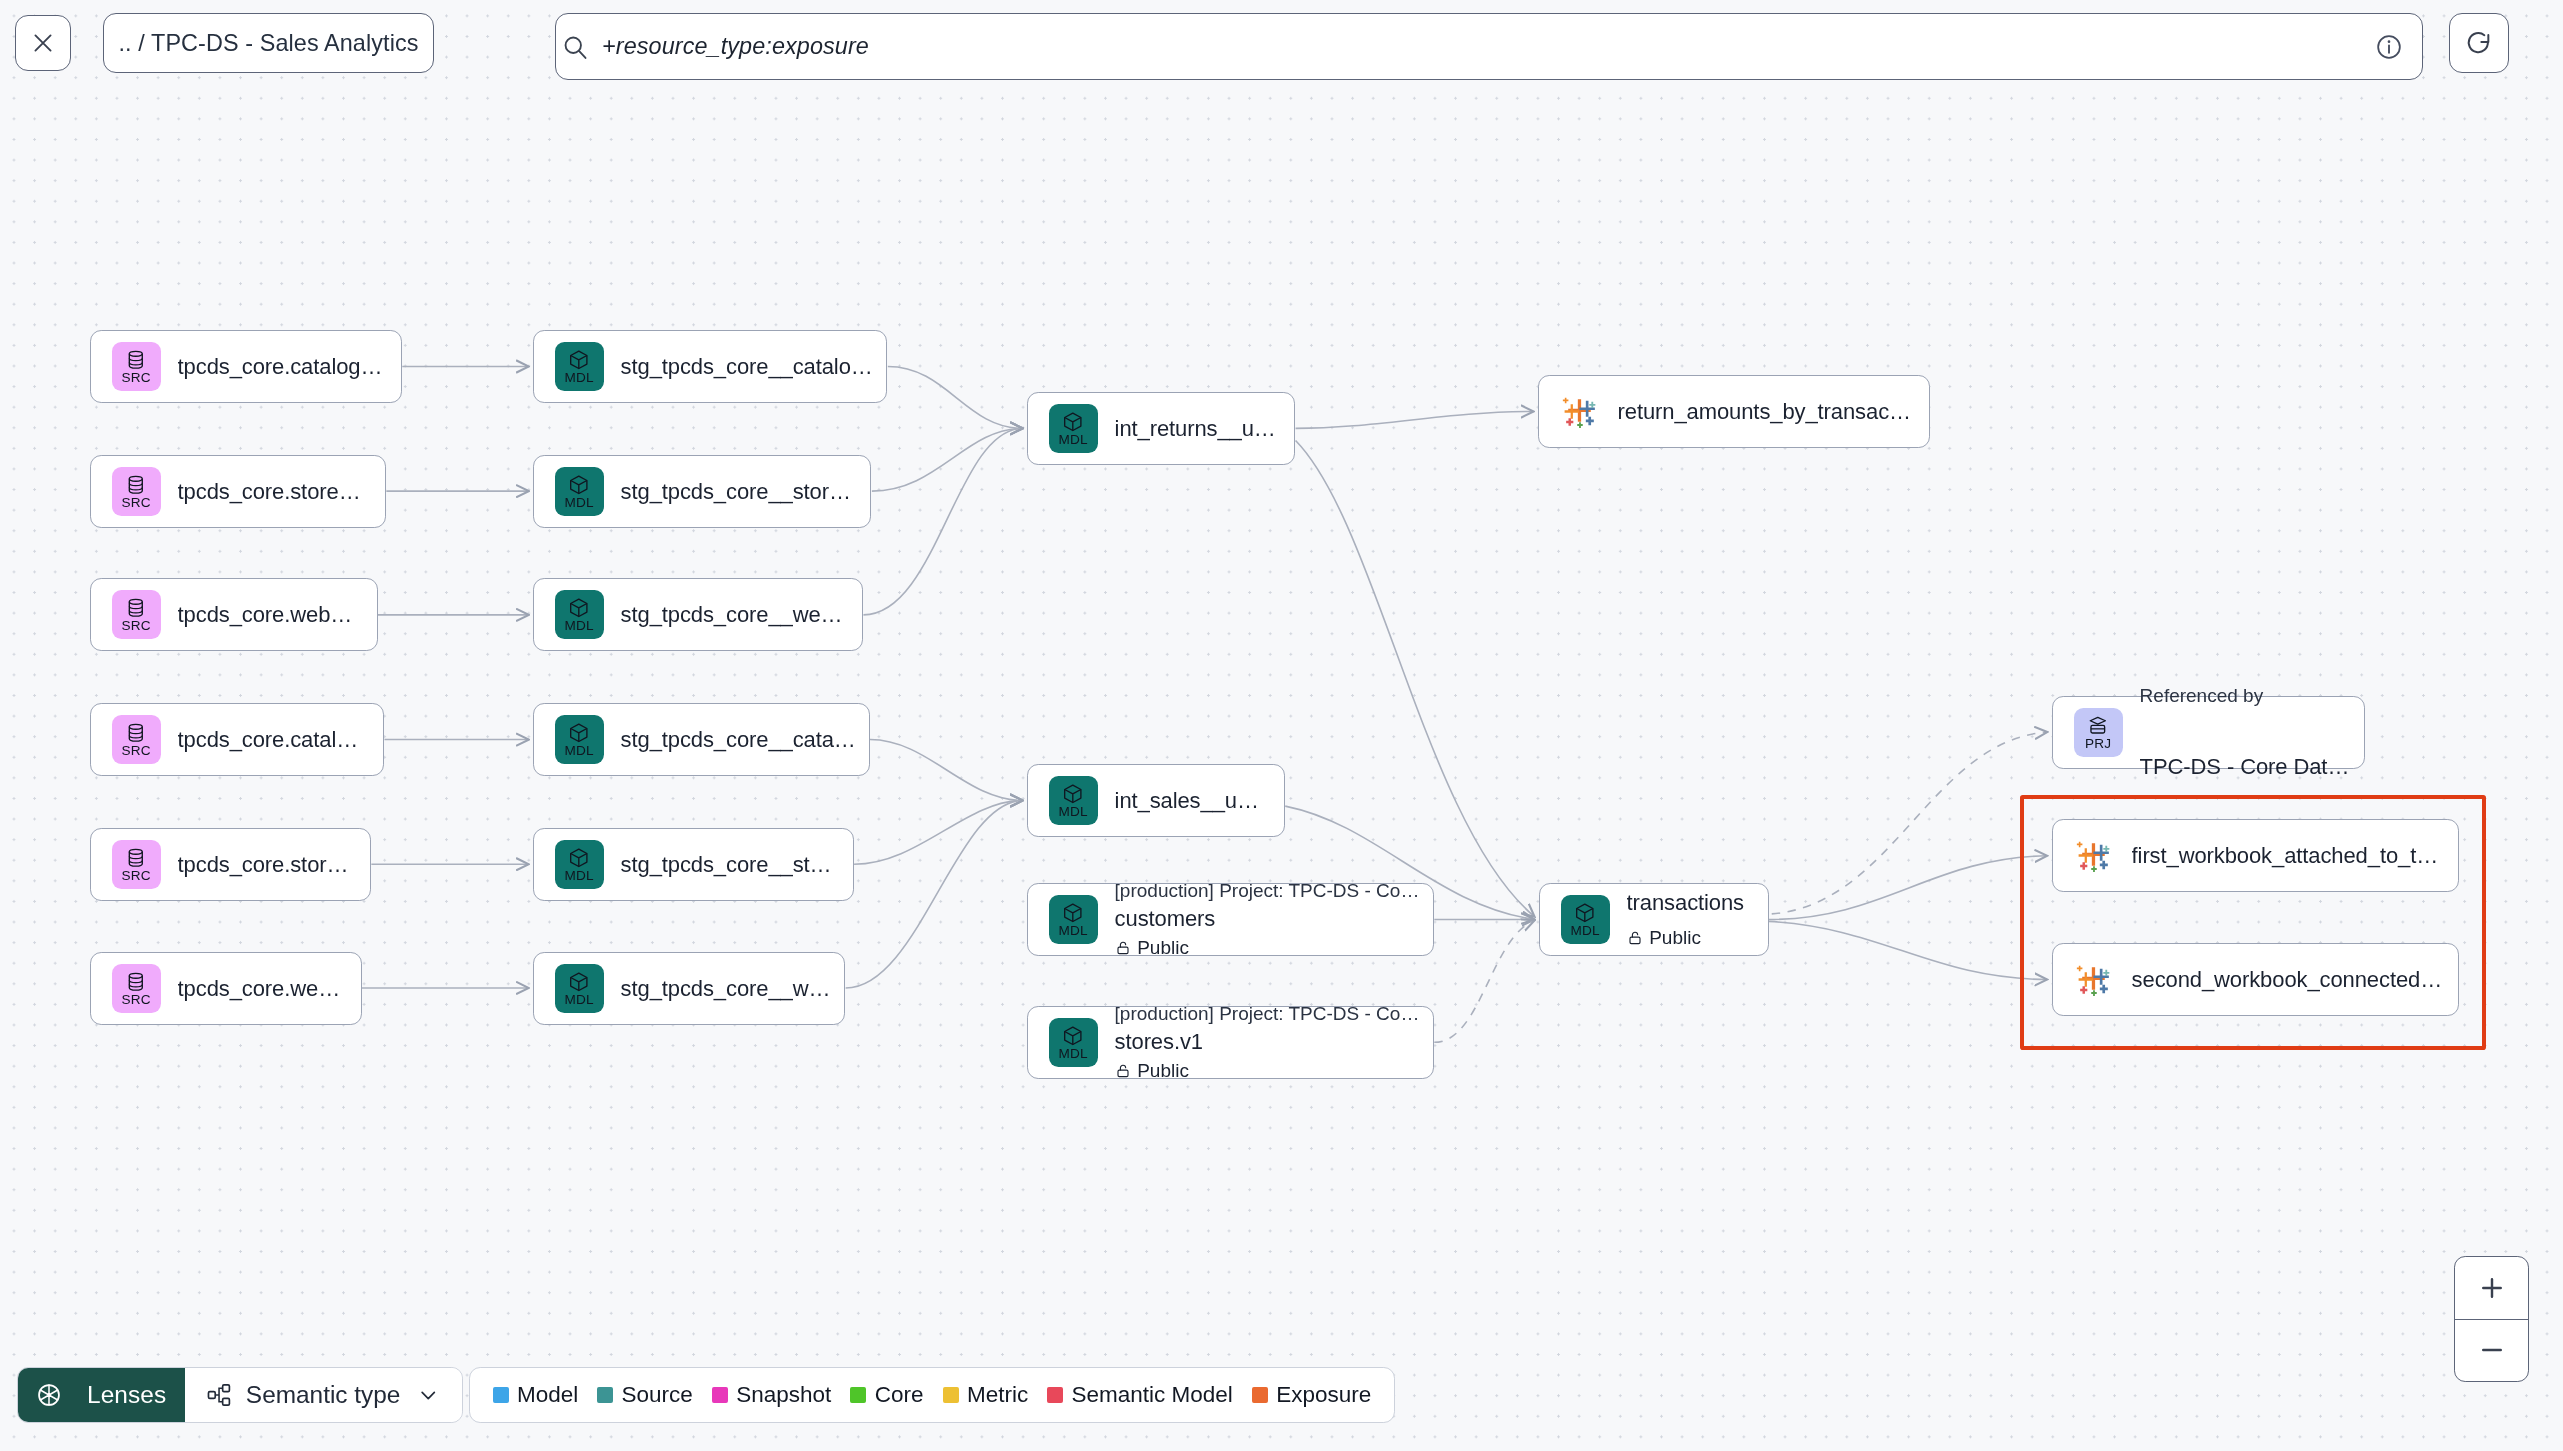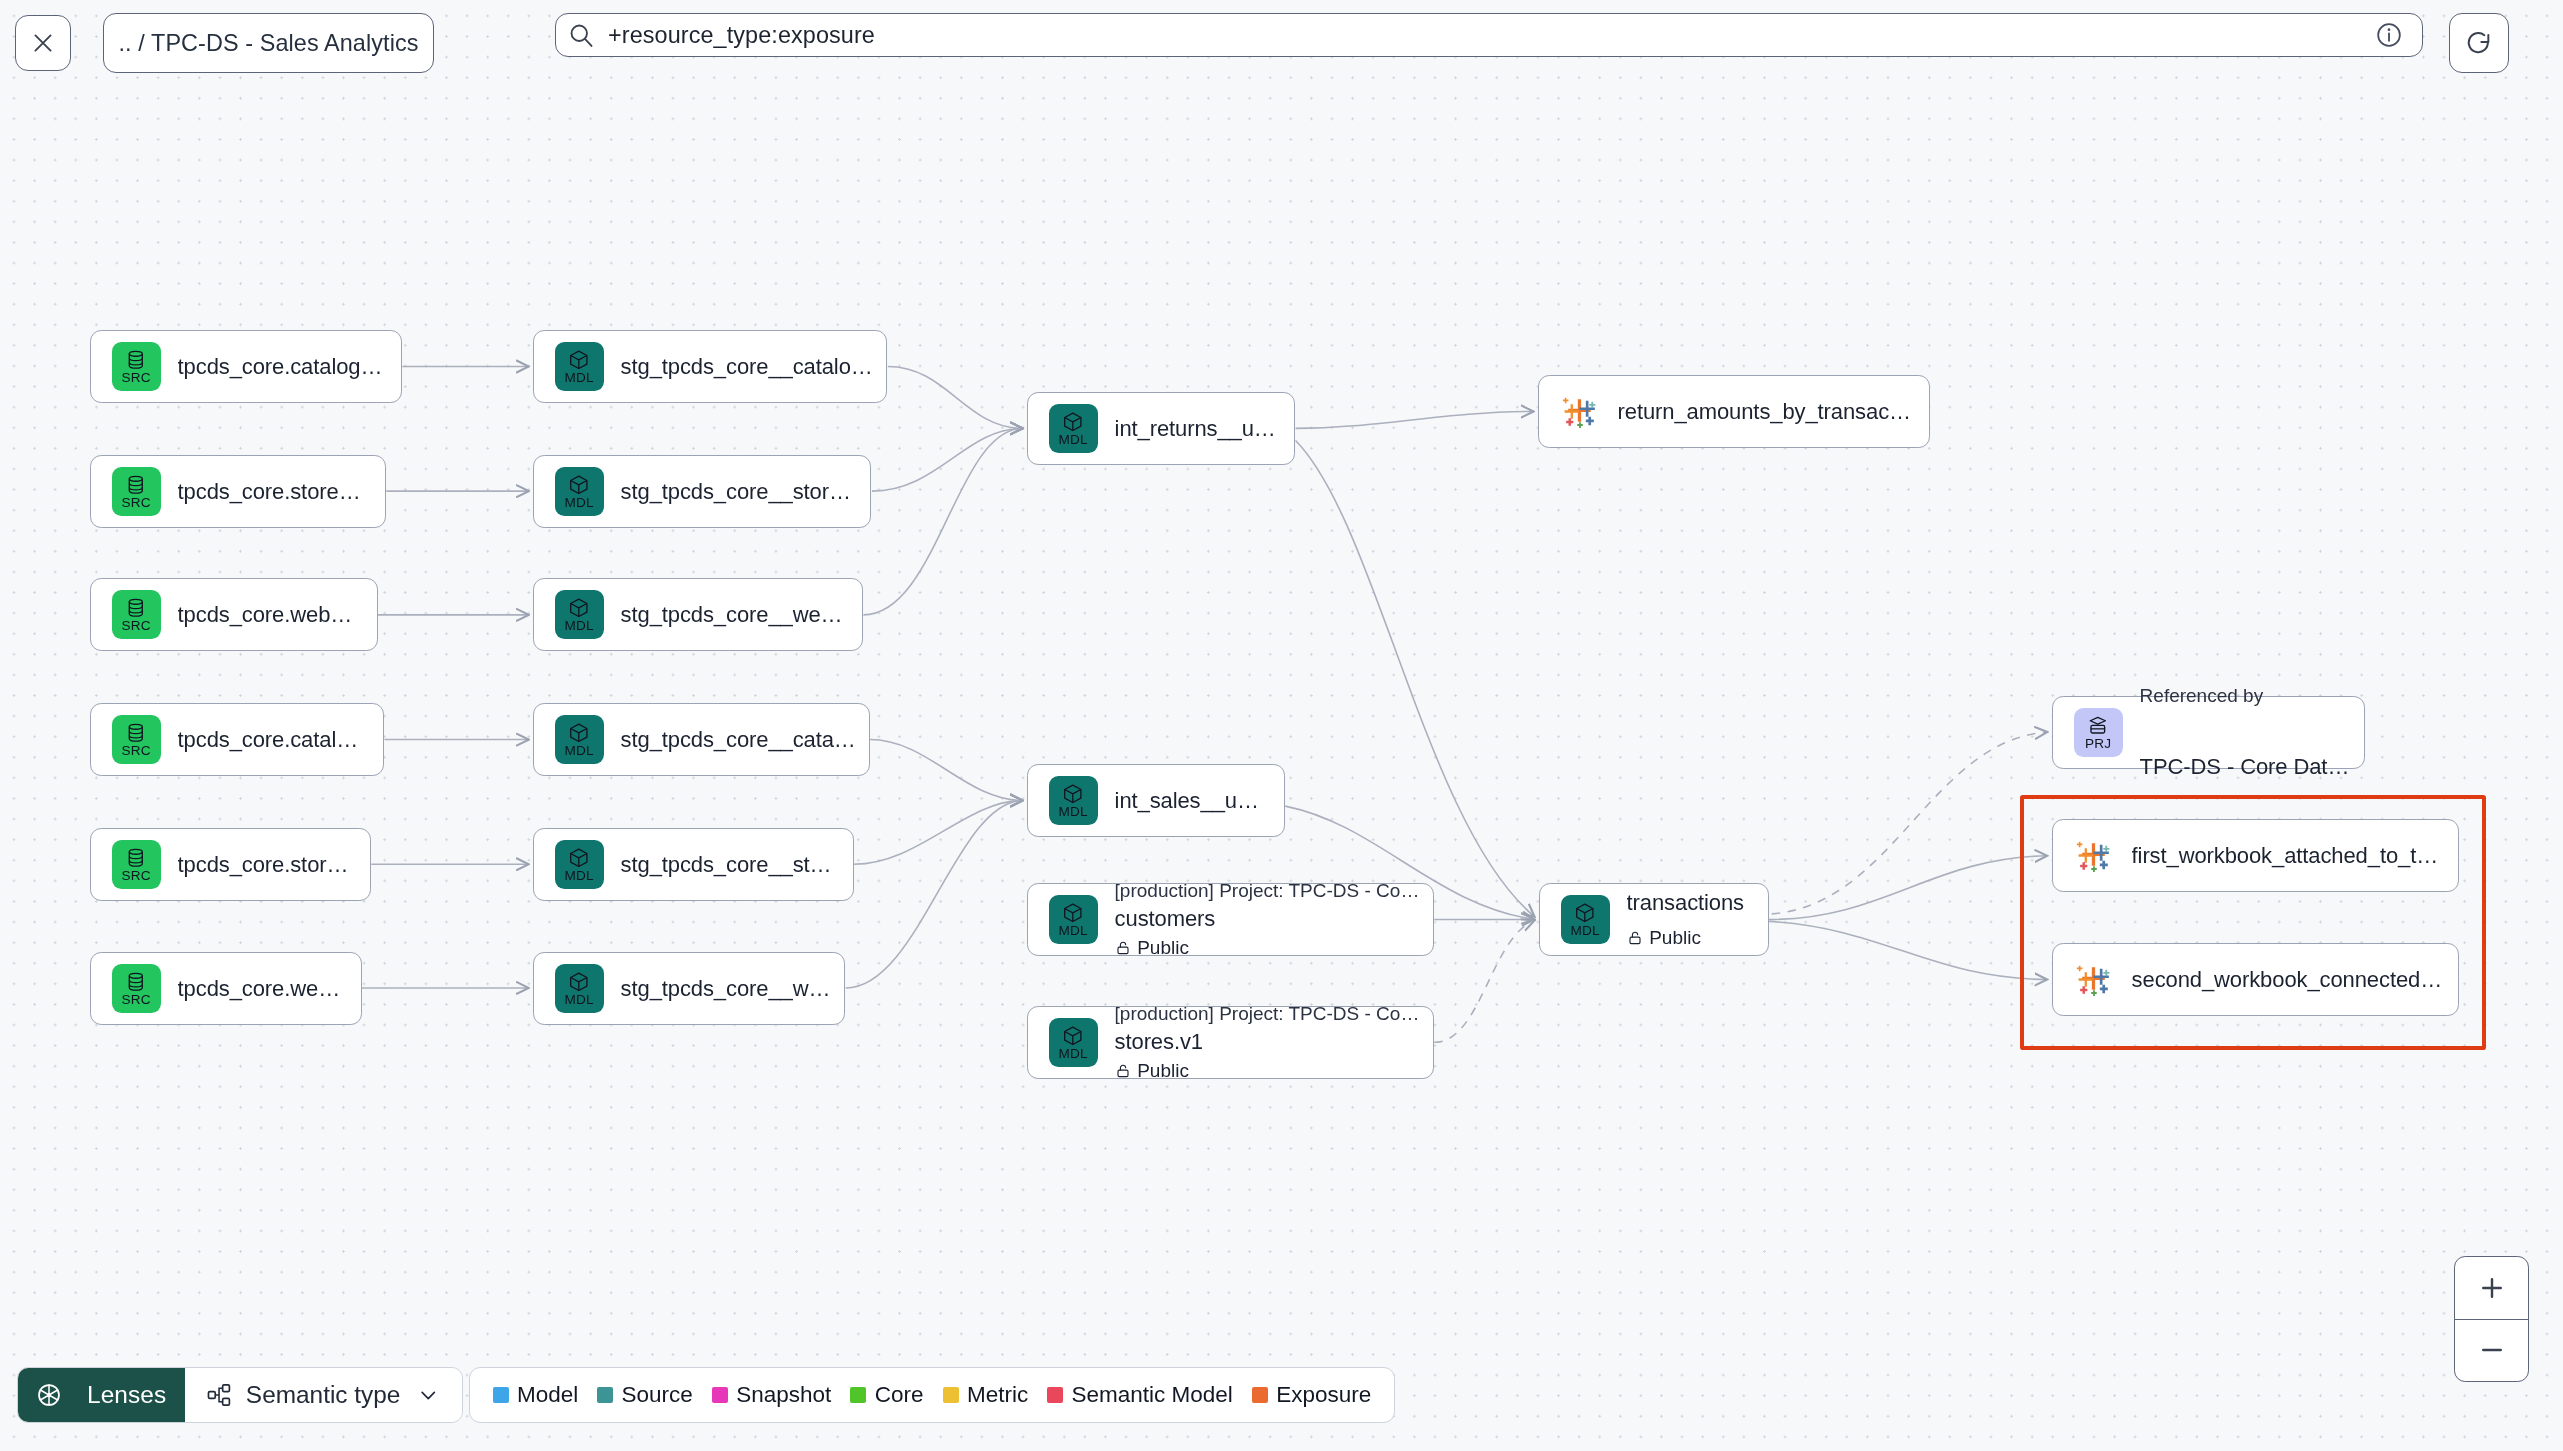--- a/index.html
+++ b/index.html
@@ -30,23 +30,23 @@
     border-radius: 13px;
     display: flex; align-items: center; justify-content: center;
     color: #39404f;
   }
   #close-btn { left: 15px; top: 15px; width: 56px; height: 56px; }
   #breadcrumb-btn {
     left: 103px; top: 13px; width: 331px; height: 60px;
     font-size: 23.4px; color: #26303f; letter-spacing: 0.1px;
   }
   #search-box {
-    position: absolute; left: 555px; top: 13px; width: 1868px; height: 44px;
+    position: absolute; left: 555px; top: 13px; width: 1868px; height: 67px;
     background: #fff; border: 1.5px solid #5c6478; border-radius: 13px;
-    display: flex; align-items: center; padding: 0 19px 0 11px;
+    display: flex; align-items: center; padding: 0 19px 0 5px; font-style: italic;
   }
   #search-icon { flex: 0 0 auto; width: 28px; height: 28px; margin-right: 13px; }
   #search-value {
     flex: 1 1 auto; font-size: 23.4px; color: #1d2430; letter-spacing: 0.1px;
     white-space: nowrap; overflow: hidden;
   }
   #info-icon { flex: 0 0 auto; width: 28px; height: 28px; color: #454d5f; }
   #refresh-btn { left: 2449px; top: 13px; width: 60px; height: 60px; }
   #edges { position: absolute; left: 0; top: 0; width: 2563px; height: 1451px; pointer-events: none; }
 
@@ -60,21 +60,21 @@
     z-index: 10;
   }
   .badge {
     flex: 0 0 auto;
     width: 49px; height: 49px;
     border-radius: 9.4px;
     display: flex; flex-direction: column;
     align-items: center; justify-content: center;
     margin-right: 17px;
   }
-  .badge.src { background: #22c55e; }
+  .badge.src { background: #f0abfc; }
   .badge.mdl { background: #0f766e; }
   .badge.prj { background: #c3c7f7; }
   .badge svg { width: 21.6px; height: 21.6px; display: block; }
   .badge .bl {
     font-size: 13.6px; line-height: 12.2px; margin-top: 1.9px;
     color: #101620; letter-spacing: 0.2px; font-weight: 400;
   }
   .ntext { display: flex; flex-direction: column; justify-content: center; padding-right: 13px; min-width: 0; }
   .ntitle {
     font-size: 22px; color: #1b2230; white-space: nowrap;

